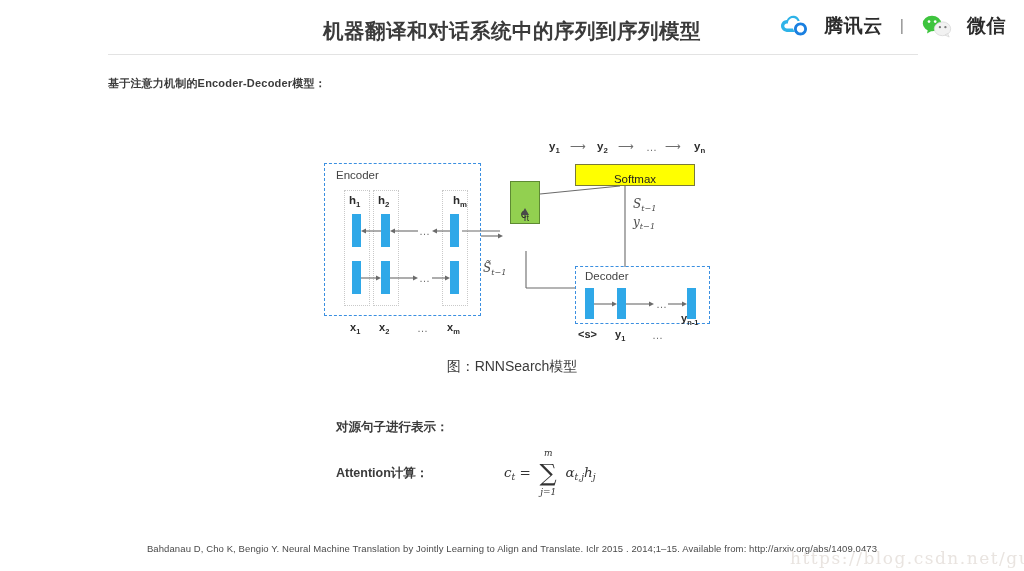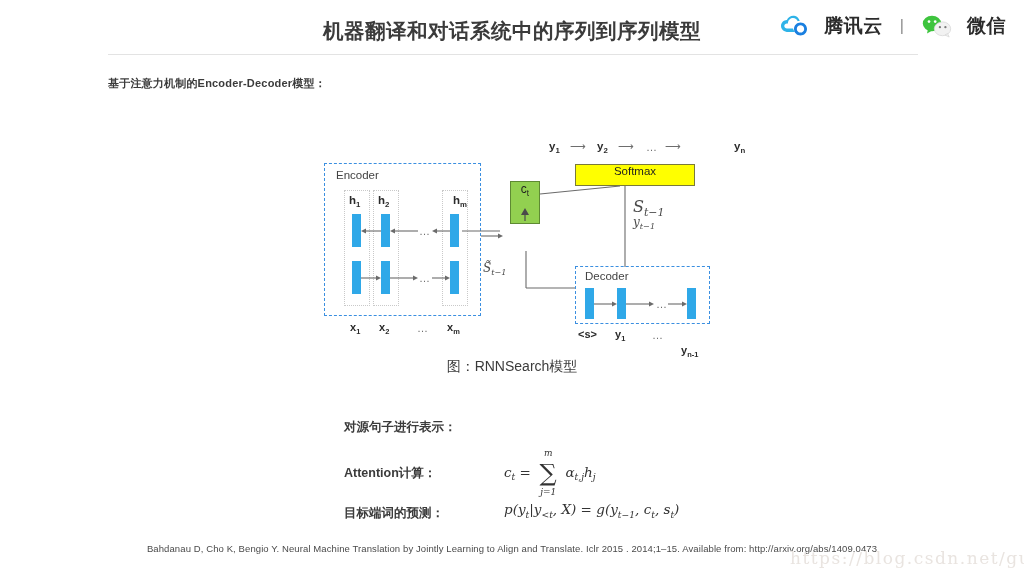--- a/index.html
+++ b/index.html
@@ -126,21 +126,21 @@
     font-size: 11px;
     color: #6d6d6d;
     letter-spacing: 1px;
     white-space: nowrap;
   }
 
   .boxshape {
     position: absolute;
     box-sizing: border-box;
     display: flex;
-    align-items: flex-start;
+    align-items: flex-end;
     justify-content: center;
     font-size: 11.5px;
     color: #1f1f1f;
   }
   .box-softmax {
     background: #ffff00;
     border: 1px solid #7a7a3a;
   }
   .box-ct {
     background: #92d050;
@@ -179,21 +179,20 @@
     position: relative;
     height: 38px;
   }
   .formula-label {
     position: absolute;
     left: 0; top: 4px;
     font-size: 12.5px;
     font-weight: bold;
     color: #3b3b3b;
     white-space: nowrap;
-    margin-left: 8px;
   }
   .formula-expr {
     position: absolute;
     left: 168px; top: 0;
     font-family: "DejaVu Serif", serif;
     font-style: italic;
     font-size: 13.5px;
     color: #333;
     white-space: nowrap;
   }
@@ -281,21 +280,21 @@
 <div class="subtitle">基于注意力机制的Encoder-Decoder模型：</div>
 
 <div class="diagram">
 
   <div class="hlabel" style="left:229px; top:4px; font-weight:bold;">y<sub>1</sub></div>
   <div class="dots" style="left:250px; top:4px;">⟶</div>
   <div class="hlabel" style="left:277px; top:4px; font-weight:bold;">y<sub>2</sub></div>
   <div class="dots" style="left:298px; top:4px;">⟶</div>
   <div class="dots" style="left:326px; top:5px;">…</div>
   <div class="dots" style="left:345px; top:4px;">⟶</div>
-  <div class="hlabel" style="left:374px; top:4px; font-weight:bold;margin-left:40px;">y<sub>n</sub></div>
+  <div class="hlabel" style="left:374px; top:4px; font-weight:bold;">y<sub>n</sub></div>
 
   <div class="dash-box" style="left:4px; top:27px; width:157px; height:153px;"></div>
   <div class="dash-box-label" style="left:16px; top:33px;">Encoder</div>
 
   <div class="dot-box" style="left:24px; top:54px; width:26px; height:116px;"></div>
   <div class="dot-box" style="left:53px; top:54px; width:26px; height:116px;"></div>
   <div class="dot-box" style="left:122px; top:54px; width:26px; height:116px;"></div>
 
   <div class="hlabel" style="left:29px; top:58px;">h<sub>1</sub></div>
   <div class="hlabel" style="left:58px; top:58px;">h<sub>2</sub></div>
@@ -350,21 +349,21 @@
 
   <div class="boxshape box-softmax" style="left:255px; top:28px; width:120px; height:22px;">
     <span>Softmax</span>
   </div>
 
   <svg style="position:absolute; left:0; top:0;" width="390" height="210">
     <line x1="220" y1="58" x2="300" y2="50" stroke="#6b6b6b" stroke-width="1.1"></line>
     <line x1="305" y1="50" x2="305" y2="131" stroke="#6b6b6b" stroke-width="1.1"></line>
   </svg>
 
-  <div class="mathlbl" style="left:313px; top:61px; font-size:16px;">S<sub>t−1</sub></div>
+  <div class="mathlbl" style="left:313px; top:61px; font-size:12px;">S<sub>t−1</sub></div>
   <div class="mathlbl" style="left:313px; top:79px; font-size:12px;">y<sub>t−1</sub></div>
 
   <div class="mathlbl" style="left:163px; top:125px; font-size:12px;">S̃<sub>t−1</sub></div>
 
   <svg style="position:absolute; left:0; top:0;" width="390" height="210">
     <line x1="206" y1="115" x2="206" y2="152" stroke="#6b6b6b" stroke-width="1.1"></line>
     <line x1="206" y1="152" x2="256" y2="152" stroke="#6b6b6b" stroke-width="1.1"></line>
   </svg>
 
   <div class="dash-box" style="left:255px; top:130px; width:135px; height:58px;"></div>
@@ -379,21 +378,21 @@
     <line x1="306" y1="168" x2="331" y2="168" stroke="#6b6b6b" stroke-width="1.1"></line>
     <polygon points="334,168 329,165.5 329,170.5" fill="#6b6b6b"></polygon>
     <line x1="348" y1="168" x2="364" y2="168" stroke="#6b6b6b" stroke-width="1.1"></line>
     <polygon points="367,168 362,165.5 362,170.5" fill="#6b6b6b"></polygon>
   </svg>
   <div class="dots" style="left:336px; top:162px;">…</div>
 
   <div class="xlabel" style="left:258px; top:192px;">&lt;s&gt;</div>
   <div class="xlabel" style="left:295px; top:192px;">y<sub>1</sub></div>
   <div class="dots" style="left:332px; top:193px;">…</div>
-  <div class="xlabel" style="left:361px; top:208px;">y<sub>n-1</sub></div>
+  <div class="xlabel" style="left:361px; top:176px;">y<sub>n-1</sub></div>
 </div>
 
 <div class="caption">图：RNNSearch模型</div>
 
 <div class="formula-block">
 
   <div class="formula-row">
     <div class="formula-label">对源句子进行表示：</div>
   </div>
 
@@ -403,22 +402,16 @@
       <i>c</i><sub>t</sub> =
       <span class="sum-wrap">
         <span class="sum-top">m</span>
         <span class="sum-sign">∑</span>
         <span class="sum-bot">j=1</span>
       </span>
       <i>α</i><sub>t,j</sub><i>h</i><sub>j</sub>
     </div>
   </div>
 
-  <div class="formula-row" style="height:38px; margin-top:6px;">
-    <div class="formula-label">目标端词的预测：</div>
-    <div class="formula-expr">
-      <i>p</i>(<i>y</i><sub>t</sub>|<i>y</i><sub>&lt;t</sub>, <i>X</i>) = <i>g</i>(<i>y</i><sub>t−1</sub>, <i>c</i><sub>t</sub>, <i>s</i><sub>t</sub>)
-    </div>
-  </div>
 </div>
 
 <div class="footer">Bahdanau D, Cho K, Bengio Y. Neural Machine Translation by Jointly Learning to Align and Translate. Iclr 2015 . 2014;1–15. Available from: http://arxiv.org/abs/1409.0473</div>
 <div class="watermark">https://blog.csdn.net/guleileo</div>
 
 </body></html>

